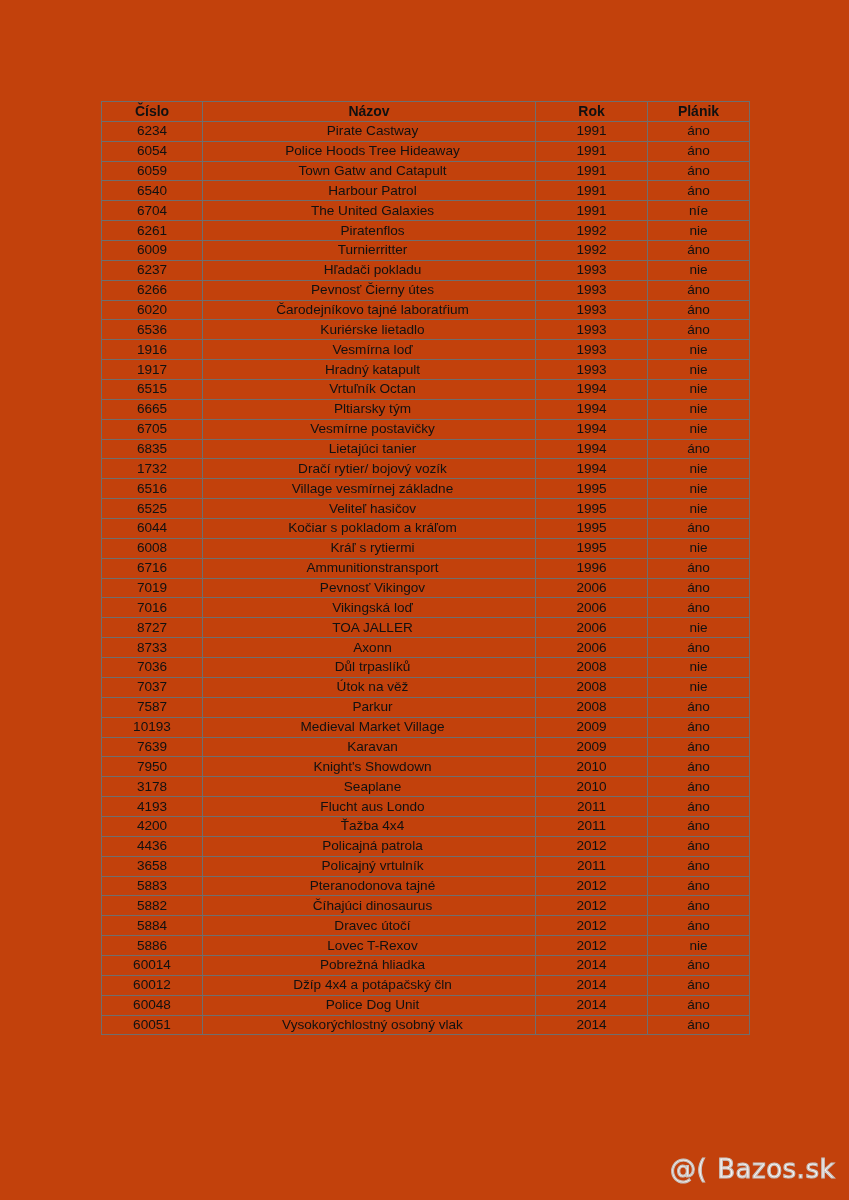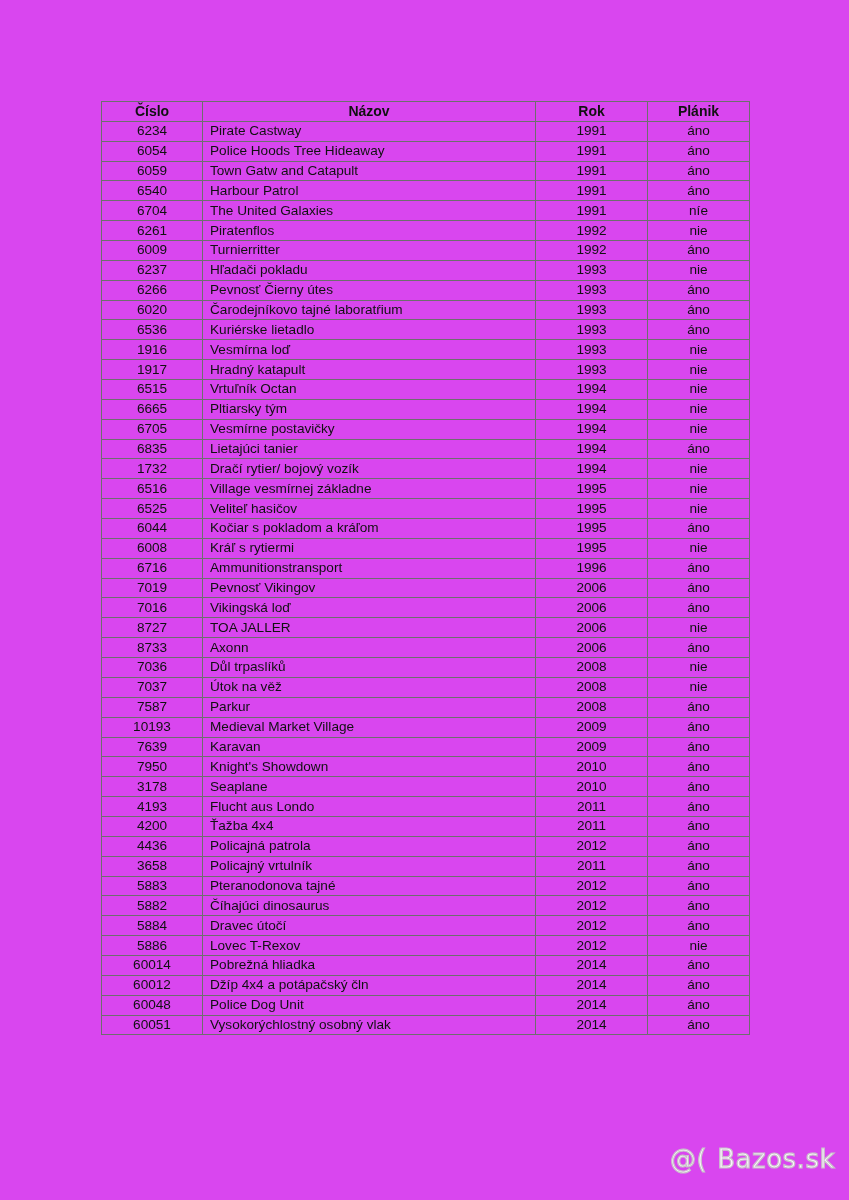--- a/index.html
+++ b/index.html
@@ -12,21 +12,21 @@
       height: 1200px;
       position: relative;
       overflow: hidden;
       font-family: "Liberation Sans", "DejaVu Sans", sans-serif;
       color: #111111;
     }
     .page {
       position: absolute;
       left: 0; top: 0;
       width: 849px; height: 1200px;
-      background: #d946ef;
+      background: #c2410c;
     }
     table.sets {
       position: absolute;
       left: 101px;
       top: 101px;
       width: 648px;
       border-collapse: collapse;
       table-layout: fixed;
       font-size: 13.6px;
     }
@@ -45,27 +45,27 @@
     }
     table.sets th {
       font-weight: bold;
       text-align: center;
       font-size: 14px;
     }
     table.sets td.num, table.sets td.year, table.sets td.plan {
       text-align: center;
     }
     table.sets td.name {
-      text-align: left;
+      text-align: center;
       padding-left: 7px;
     }
     .watermark {
       position: absolute;
       right: 14px;
-      bottom: 26px;
+      bottom: 16px;
       font-family: "DejaVu Sans", "Liberation Sans", sans-serif;
       font-size: 26px;
       color: #ffffff;
       -webkit-text-stroke: 1.2px #c8c8c8;
       letter-spacing: 0.5px;
       opacity: 0.95;
       margin-top: 26px;
     }
     .watermark .at {
       margin-right: 10px;

